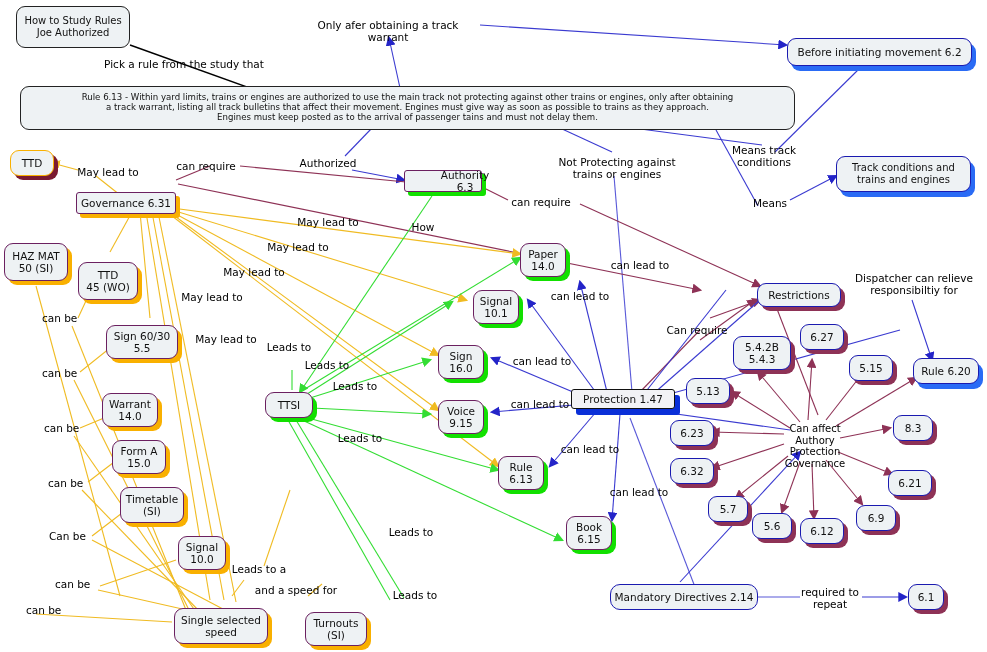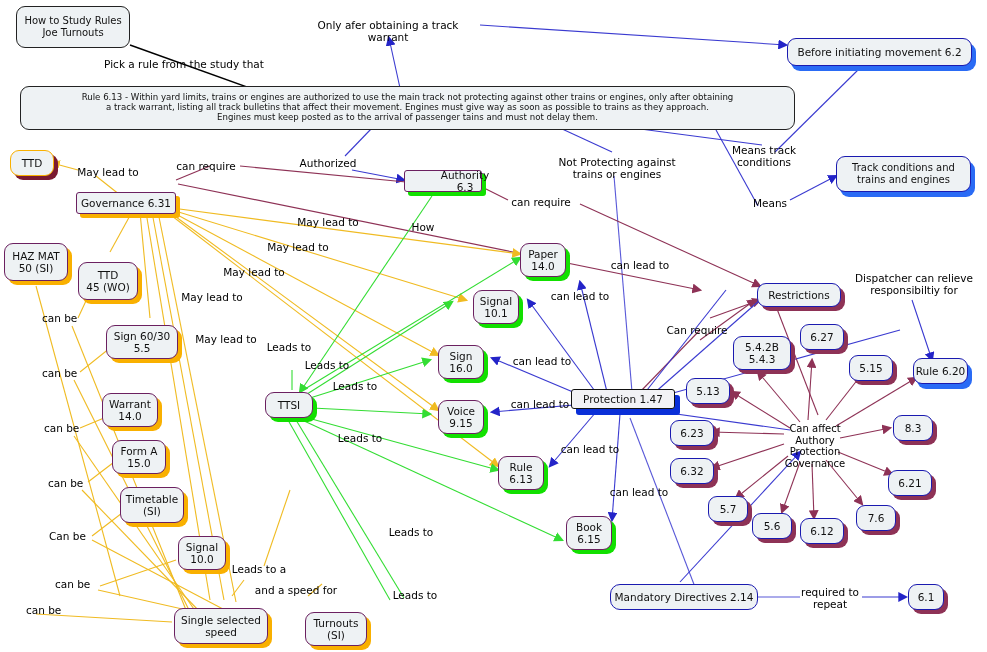--- a/index.html
+++ b/index.html
@@ -165,21 +165,21 @@
       <path d="M840,438 L890,428" stroke="#8e3256" marker-end="url(#aMaroon)"></path>
 
       <path d="M680,582 L800,452" stroke="#3a3ad0" marker-end="url(#aBlue)"></path>
 
       <path d="M758,597 L800,597" stroke="#5858d8"></path>
       <path d="M862,597 L906,597" stroke="#3a3ad0" marker-end="url(#aBlue)"></path>
     </g>
   </svg>
 
   <div class="node n-plain" style="left:16px;top:6px;width:114px;height:42px;font-size:10px;">How to Study Rules
-Joe Turnouts</div>
+Joe Authorized</div>
 
   <div class="node n-plain" style="left:20px;top:86px;width:775px;height:44px;font-size:8.6px;padding:3px 8px;">Rule 6.13 - Within yard limits, trains or engines are authorized to use the main track not protecting against other trains or engines, only after obtaining
 a track warrant, listing all track bulletins that affect their movement. Engines must give way as soon as possible to trains as they approach.
 Engines must  keep  posted as to the arrival of passenger tains and must not delay them.</div>
 
   <div class="node n-bblue" style="left:787px;top:38px;width:185px;height:28px;font-size:10.5px;">Before initiating movement 6.2</div>
 
   <div class="node n-bblue" style="left:836px;top:156px;width:135px;height:36px;font-size:10px;">Track conditions and
 trains and engines</div>
 
@@ -240,39 +240,39 @@
 
   <div class="node n-blue" style="left:757px;top:283px;width:84px;height:24px;font-size:10.5px;">Restrictions</div>
 
   <div class="node n-blue" style="left:733px;top:336px;width:58px;height:34px;font-size:10.5px;">5.4.2B
 5.4.3</div>
 
   <div class="node n-blue" style="left:800px;top:324px;width:44px;height:26px;font-size:10.5px;">6.27</div>
 
   <div class="node n-blue" style="left:849px;top:355px;width:44px;height:26px;font-size:10.5px;">5.15</div>
 
-  <div class="node n-bblue" style="left:913px;top:358px;width:55px;height:26px;font-size:10.5px;">Rule 6.20</div>
+  <div class="node n-bblue" style="left:913px;top:358px;width:66px;height:26px;font-size:10.5px;">Rule 6.20</div>
 
   <div class="node n-blue" style="left:686px;top:378px;width:44px;height:26px;font-size:10.5px;">5.13</div>
 
   <div class="node n-blue" style="left:670px;top:420px;width:44px;height:26px;font-size:10.5px;">6.23</div>
 
   <div class="node n-blue" style="left:670px;top:458px;width:44px;height:26px;font-size:10.5px;">6.32</div>
 
   <div class="node n-blue" style="left:893px;top:415px;width:40px;height:26px;font-size:10.5px;">8.3</div>
 
   <div class="node n-blue" style="left:888px;top:470px;width:44px;height:26px;font-size:10.5px;">6.21</div>
 
   <div class="node n-blue" style="left:708px;top:496px;width:40px;height:26px;font-size:10.5px;">5.7</div>
 
   <div class="node n-blue" style="left:752px;top:513px;width:40px;height:26px;font-size:10.5px;">5.6</div>
 
   <div class="node n-blue" style="left:800px;top:518px;width:44px;height:26px;font-size:10.5px;">6.12</div>
 
-  <div class="node n-blue" style="left:856px;top:505px;width:40px;height:26px;font-size:10.5px;">7.6</div>
+  <div class="node n-blue" style="left:856px;top:505px;width:40px;height:26px;font-size:10.5px;">6.9</div>
 
   <div class="lbl" style="left:767px;top:423px;width:96px;font-size:10px;">Can affect
 Authory
 Protection
 Governance</div>
 
   <div class="node n-plainblue" style="left:610px;top:584px;width:148px;height:26px;font-size:10.5px;">Mandatory Directives 2.14</div>
 
   <div class="node n-blue" style="left:908px;top:584px;width:36px;height:26px;font-size:10.5px;">6.1</div>
 

